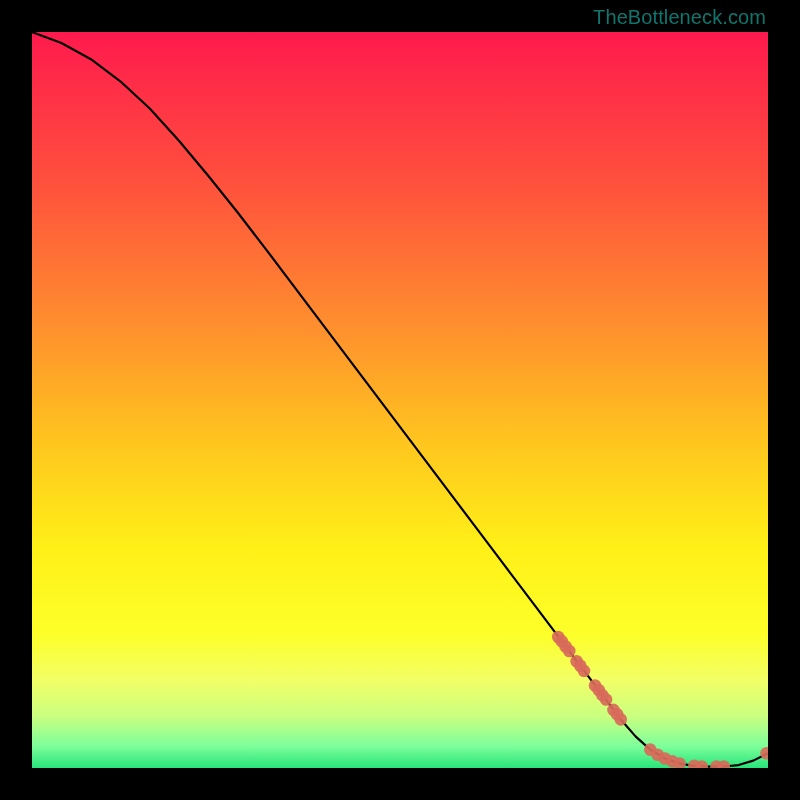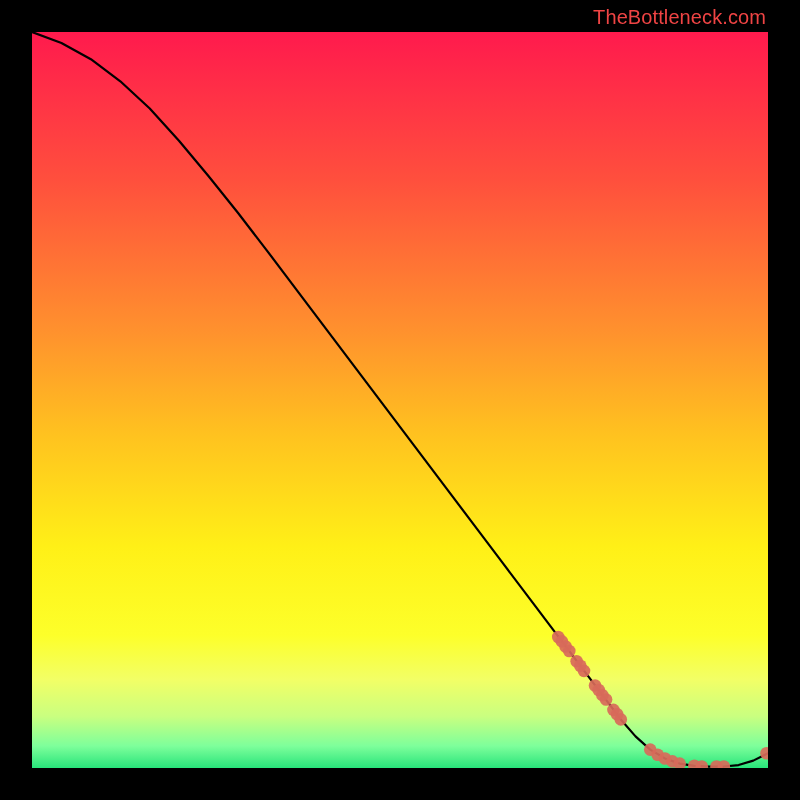--- a/index.html
+++ b/index.html
@@ -17,21 +17,21 @@
     position: absolute;
     left: 0;
     top: 0;
     width: 736px;
     height: 736px;
   }
   .watermark {
     position: absolute;
     right: 2px;
     top: -26px;
-    color: #ef4444;
+    color: #0f766e;
     font-size: 20px;
     font-weight: 500;
     letter-spacing: 0.1px;
   }
   svg { display: block; }
 </style>
 </head>
 <body>
 
 <div class="frame">

